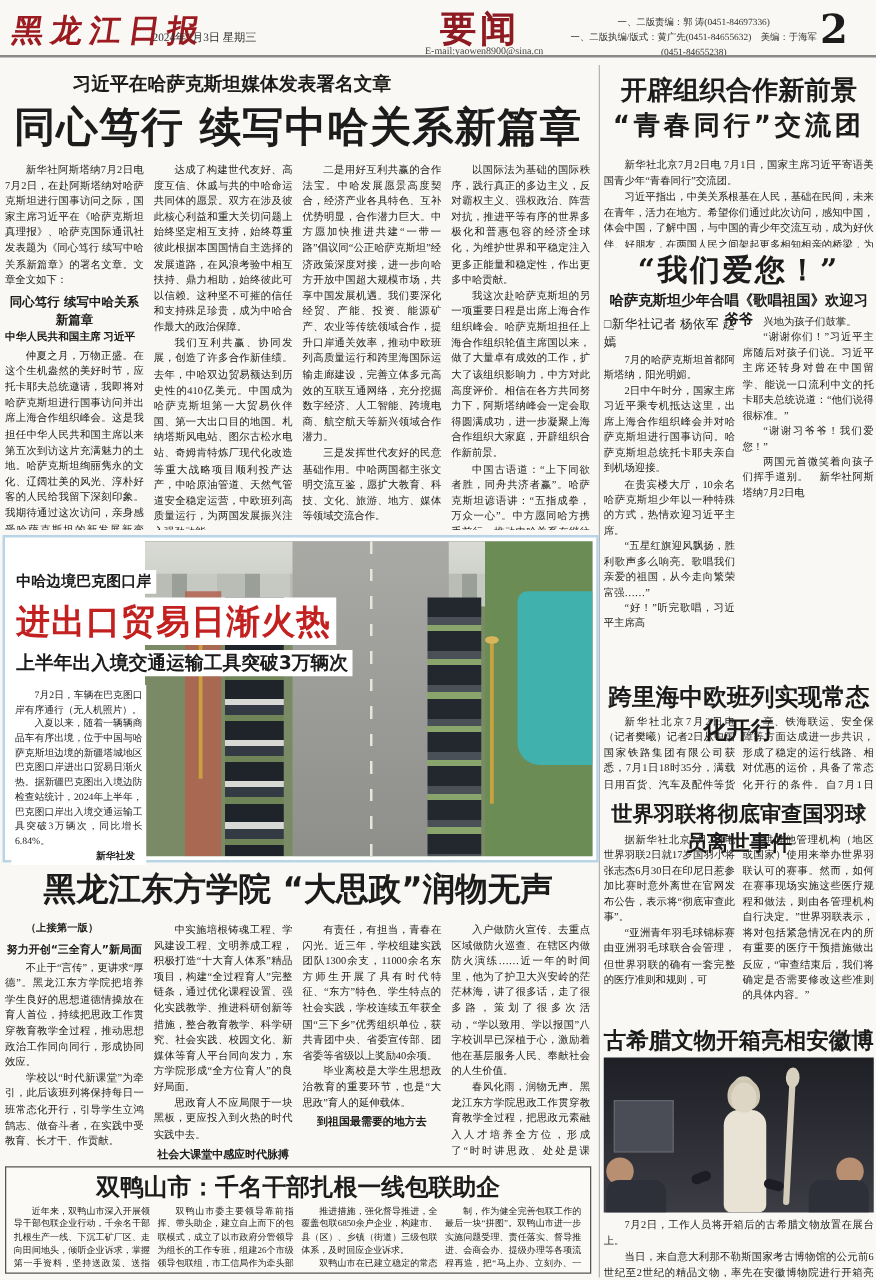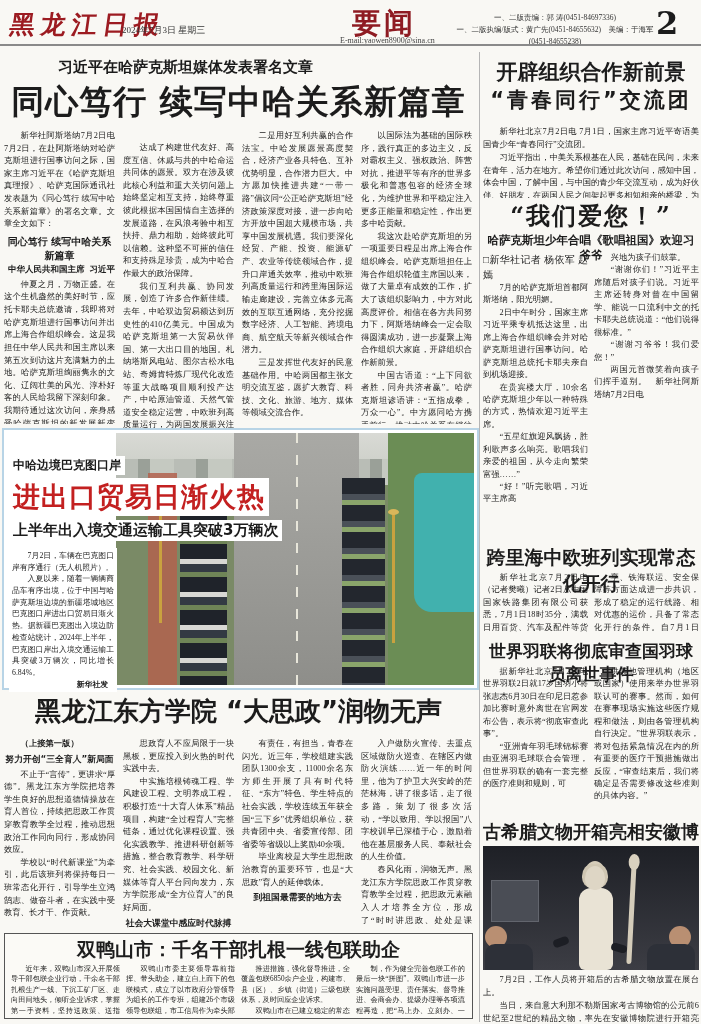--- a/index.html
+++ b/index.html
@@ -18,21 +18,21 @@
   #head-rule{left:0;top:44px;width:701px;height:2px;background:#8a8a8a;}
   #rail-divider{left:479px;top:52px;width:1px;height:970px;background:#b5b5b5;}
   
   #kicker{left:58px;top:58px;font-family:"DejaVu Sans",sans-serif;font-weight:bold;font-size:15px;}
   #main-headline{left:0;top:80px;width:477px;text-align:center;font-family:"DejaVu Sans",sans-serif;
         font-weight:bold;font-size:33px;letter-spacing:1px;}
   .textcol{position:absolute;width:111px;overflow:hidden;}
   .textcol p{margin:0;font-size:8.3px;line-height:1.52;text-align:justify;text-indent:2em;}
   .inner-title{font-family:"DejaVu Sans",sans-serif;font-weight:bold;font-size:10px;
         text-align:center;margin:4px 0 1px 0;}
-  .inner-byline{font-weight:bold;font-size:8.5px;text-align:right;margin-bottom:3px;font-family:Liberation Mono, monospace;}
+  .inner-byline{font-weight:bold;font-size:8.5px;text-align:left;margin-bottom:3px;}
   
   #feature{left:2px;top:428px;width:473px;height:258px;border:2px solid #b8d4e6;background:#fff;}
   #truck-photo{position:absolute;left:112px;top:3px;right:3px;bottom:3px;overflow:hidden;background:#7a8a66;}
   .p-sky{position:absolute;left:0;top:0;right:0;height:52px;
         background:linear-gradient(180deg,#d9dad5,#c6cac2);}
   .p-bldg{position:absolute;left:0;top:26px;right:0;height:26px;
         background:repeating-linear-gradient(90deg,#b9bdb6 0 22px,#9aa098 22px 34px,#c5c9c1 34px 58px);}
   .p-road{position:absolute;left:33%;top:0;width:35%;bottom:0;
         background:linear-gradient(180deg,#a9a9a5,#8e8e8a);}
   .p-road:before{content:"";position:absolute;left:49%;top:0;width:2px;bottom:0;
@@ -116,21 +116,21 @@
   <div class="textcol" style="left:4px;top:130px;height:294px;">
     <div>
         <p>新华社阿斯塔纳7月2日电 7月2日，在赴阿斯塔纳对哈萨克斯坦进行国事访问之际，国家主席习近平在《哈萨克斯坦真理报》、哈萨克国际通讯社发表题为《同心笃行 续写中哈关系新篇章》的署名文章。文章全文如下：</p>
       </div>
     <div class="inner-title">同心笃行 续写中哈关系新篇章</div>
     <div class="inner-byline">中华人民共和国主席  习近平</div>
     <div>
         <p>仲夏之月，万物正盛。在这个生机盎然的美好时节，应托卡耶夫总统邀请，我即将对哈萨克斯坦进行国事访问并出席上海合作组织峰会。这是我担任中华人民共和国主席以来第五次到访这片充满魅力的土地。哈萨克斯坦绚丽隽永的文化、辽阔壮美的风光、淳朴好客的人民给我留下深刻印象。我期待通过这次访问，亲身感受哈萨克斯坦的新发展新变化，同托卡耶夫总统共商两国合作大计，携手擘画中哈关系和上海合作组织发展新蓝图。</p>
       </div>
   </div>
-  <div class="textcol" style="left:123px;top:142px;height:294px;">
+  <div class="textcol" style="left:123px;top:130px;height:294px;">
     <div>
         <p>达成了构建世代友好、高度互信、休戚与共的中哈命运共同体的愿景。双方在涉及彼此核心利益和重大关切问题上始终坚定相互支持，始终尊重彼此根据本国国情自主选择的发展道路，在风浪考验中相互扶持、鼎力相助，始终彼此可以信赖。这种坚不可摧的信任和支持殊足珍贵，成为中哈合作最大的政治保障。</p>
         <p>我们互利共赢、协同发展，创造了许多合作新佳绩。去年，中哈双边贸易额达到历史性的410亿美元。中国成为哈萨克斯坦第一大贸易伙伴国、第一大出口目的地国。札纳塔斯风电站、图尔古松水电站、奇姆肯特炼厂现代化改造等重大战略项目顺利投产达产，中哈原油管道、天然气管道安全稳定运营，中欧班列高质量运行，为两国发展振兴注入强劲动能。</p>
       </div>
   </div>
   <div class="textcol" style="left:242px;top:130px;height:294px;">
     <div>
         <p>二是用好互利共赢的合作法宝。中哈发展愿景高度契合，经济产业各具特色、互补优势明显，合作潜力巨大。中方愿加快推进共建“一带一路”倡议同“公正哈萨克斯坦”经济政策深度对接，进一步向哈方开放中国超大规模市场，共享中国发展机遇。我们要深化经贸、产能、投资、能源矿产、农业等传统领域合作，提升口岸通关效率，推动中欧班列高质量运行和跨里海国际运输走廊建设，完善立体多元高效的互联互通网络，充分挖掘数字经济、人工智能、跨境电商、航空航天等新兴领域合作潜力。</p>
         <p>三是发挥世代友好的民意基础作用。中哈两国都主张文明交流互鉴，愿扩大教育、科技、文化、旅游、地方、媒体等领域交流合作。</p>
       </div>
@@ -175,22 +175,22 @@
   <div class="textcol df-col" style="left:4px;">
     <p class="cont-note" style="text-indent:2em;font-family:Liberation Mono, monospace;">（上接第一版）</p>
     <div class="subhead">努力开创“三全育人”新局面</div>
     <div>
         <p>不止于“言传”，更讲求“厚德”。黑龙江东方学院把培养学生良好的思想道德情操放在育人首位，持续把思政工作贯穿教育教学全过程，推动思想政治工作同向同行，形成协同效应。</p>
         <p>学校以“时代新课堂”为牵引，此后该班列将保持每日一班常态化开行，引导学生立鸿鹄志、做奋斗者，在实践中受教育、长才干、作贡献。</p>
       </div>
   </div>
   <div class="textcol df-col" style="left:123px;">
     <div>
+        <p>中实施培根铸魂工程、学风建设工程、文明养成工程，积极打造“十大育人体系”精品项目，构建“全过程育人”完整链条，通过优化课程设置、强化实践教学、推进科研创新等措施，整合教育教学、科学研究、社会实践、校园文化、新媒体等育人平台同向发力，东方学院形成“全方位育人”的良好局面。</p>
         <p>思政育人不应局限于一块黑板，更应投入到火热的时代实践中去。</p>
-        <p>中实施培根铸魂工程、学风建设工程、文明养成工程，积极打造“十大育人体系”精品项目，构建“全过程育人”完整链条，通过优化课程设置、强化实践教学、推进科研创新等措施，整合教育教学、科学研究、社会实践、校园文化、新媒体等育人平台同向发力，东方学院形成“全方位育人”的良好局面。</p>
       </div>
     <div class="subhead">社会大课堂中感应时代脉搏</div>
   </div>
   <div class="textcol df-col" style="left:242px;">
     <div>
         <p>有责任，有担当，青春在闪光。近三年，学校组建实践团队1300余支，11000余名东方师生开展了具有时代特征、“东方”特色、学生特点的社会实践，学校连续五年获全国“三下乡”优秀组织单位，获共青团中央、省委宣传部、团省委等省级以上奖励40余项。</p>
         <p>毕业离校是大学生思想政治教育的重要环节，也是“大思政”育人的延伸载体。</p>
       </div>
     <div class="subhead">到祖国最需要的地方去</div>
   </div>

